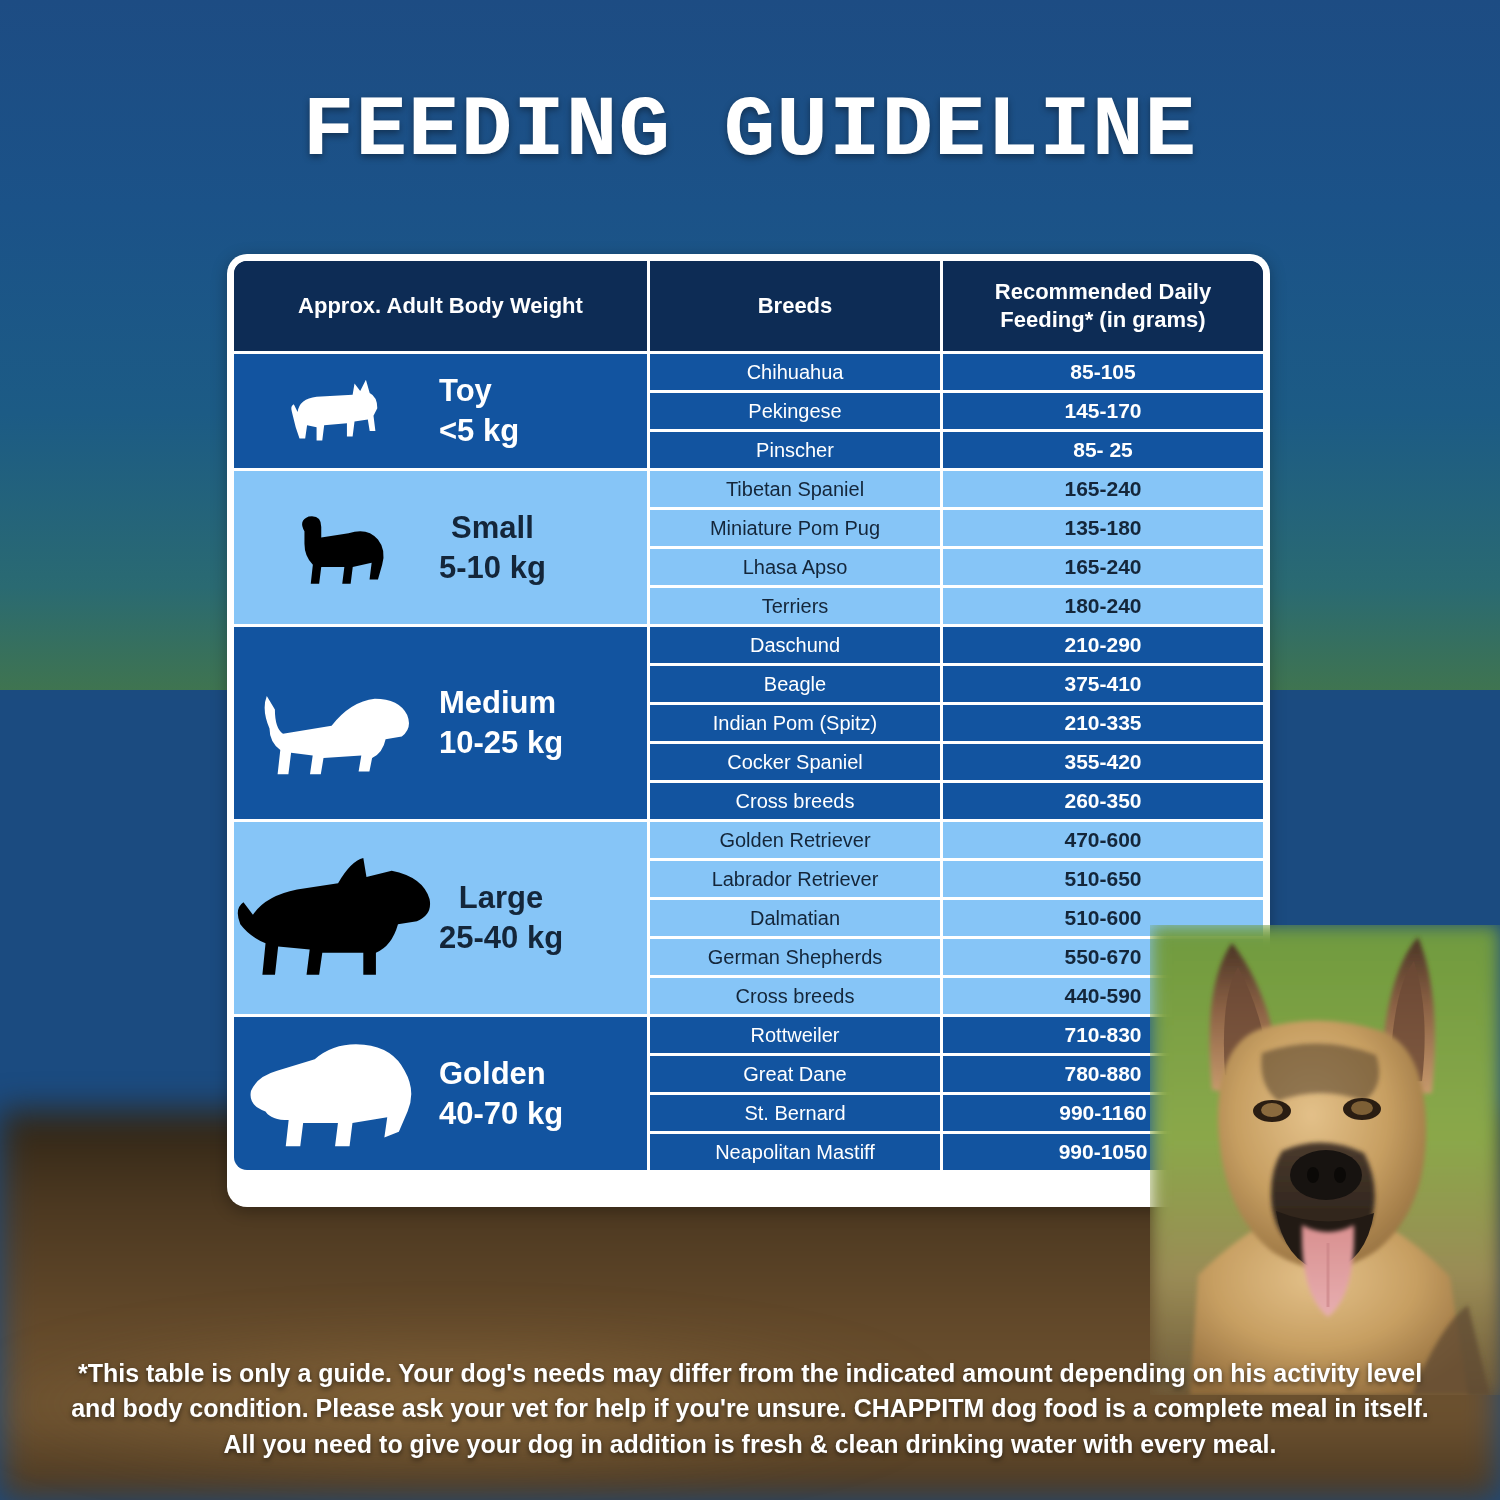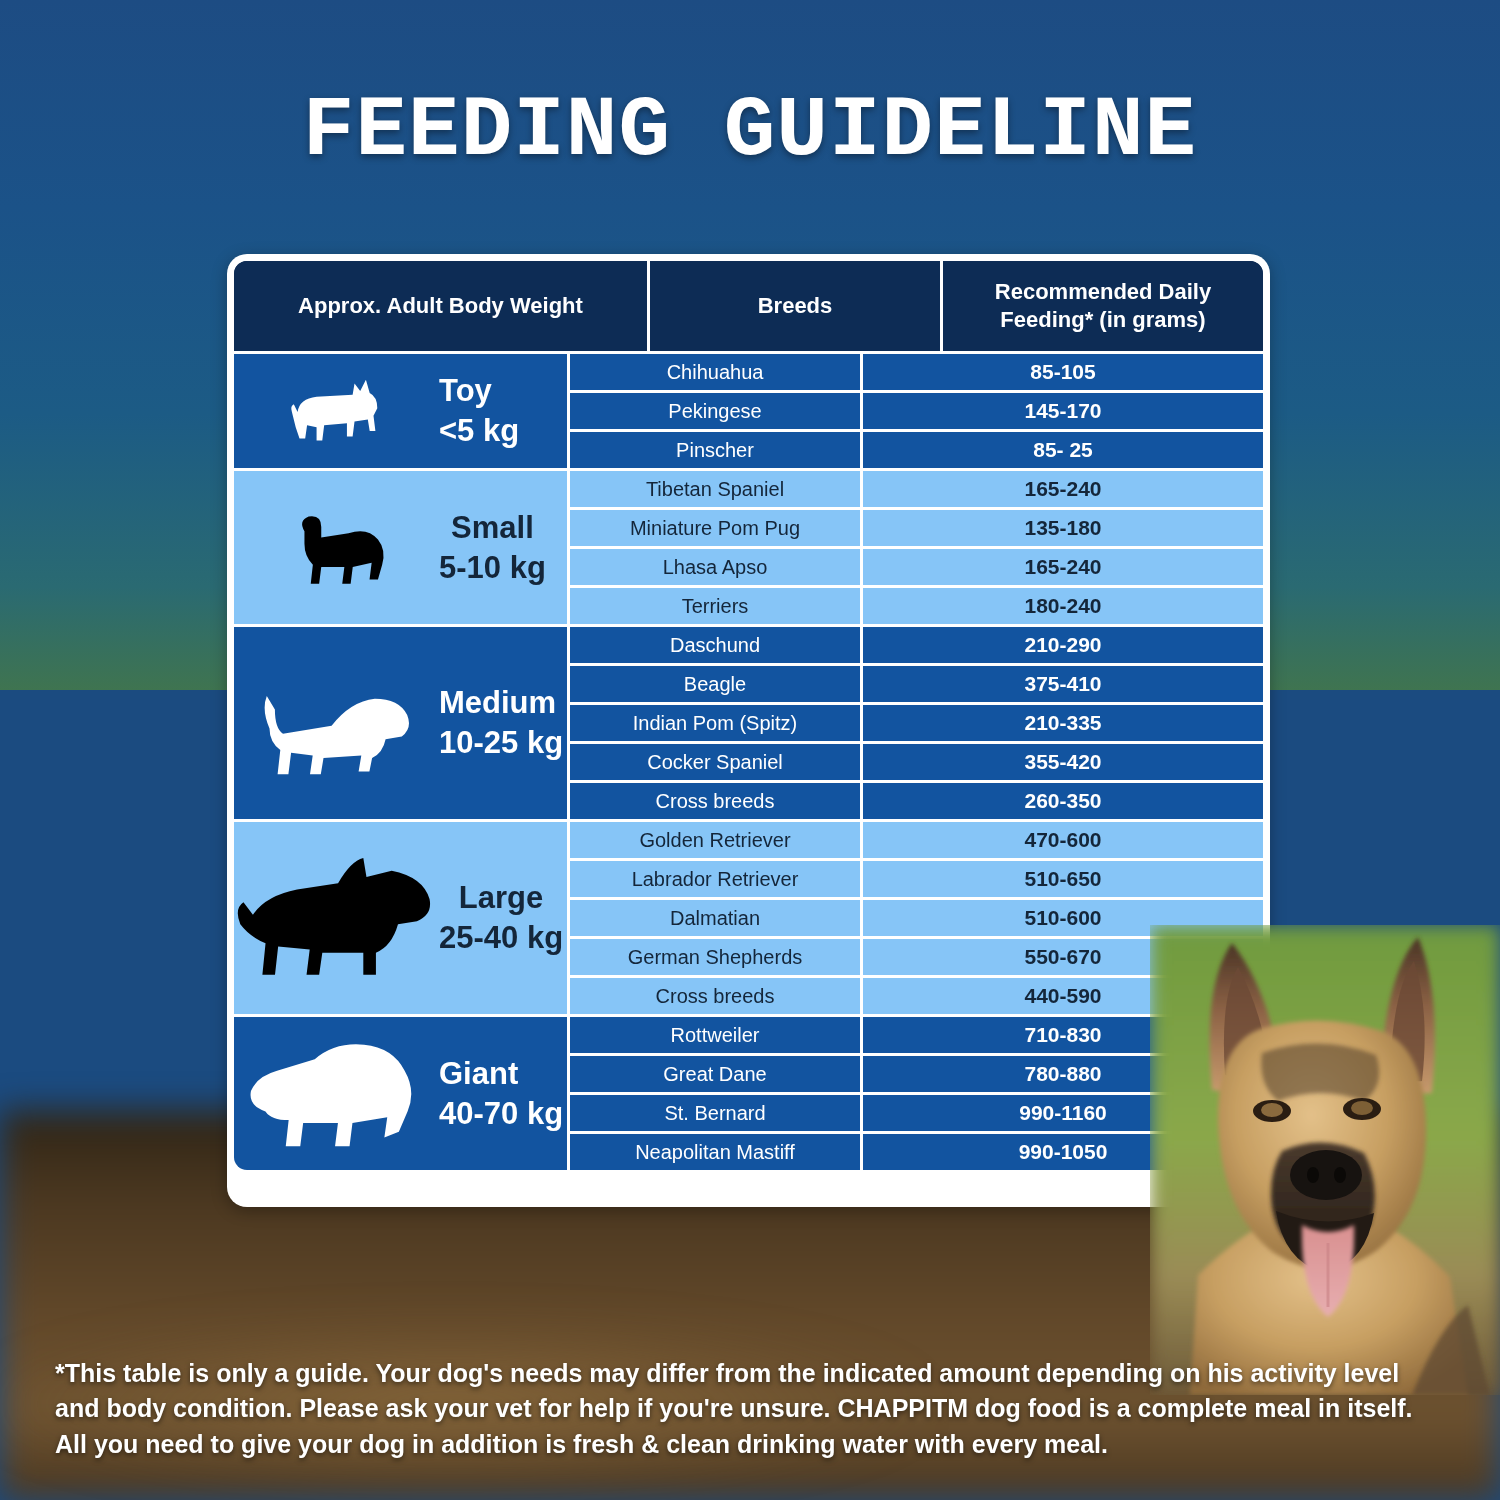--- a/index.html
+++ b/index.html
@@ -79,21 +79,21 @@
     color:#ffffff; font-weight:bold; font-size:22px; text-align:center;
     line-height:1.28;
     background:#0d2c55;
   }
   .th.c1 { width:416px; border-right:3px solid #ffffff; }
   .th.c2 { width:293px; border-right:3px solid #ffffff; }
   .th.c3 { flex:1; }
 
   .grp { display:flex; }
   .grp .left {
-    width:336px; display:flex; align-items:center;
+    width:416px; display:flex; align-items:center;
     border-right:3px solid #ffffff;
     border-top:3px solid #ffffff;
   }
   .grp .right { flex:1; display:flex; flex-direction:column; }
 
   .sil { width:205px; display:flex; align-items:center; justify-content:center; }
   .sil svg { display:block; }
   .szlab { font-size:31px; font-weight:bold; line-height:1.28; }
 
   .brow { display:flex; height:39px; border-top:3px solid #ffffff; }
@@ -118,21 +118,21 @@
   #dog {
     position:absolute; right:0; bottom:105px;
     width:350px; height:470px;
     overflow:hidden;
   }
   #dog svg { position:absolute; left:0; top:0; }
 
   
   #footer {
     position:absolute; left:55px; bottom:38px; width:1390px;
-    text-align:left;
+    text-align:center;
     color:#ffffff;
     font-size:25px;
     font-weight:bold;
     line-height:1.42;
     text-shadow:0 2px 5px rgba(0,0,0,.55);
   }
 </style>
 </head>
 <body>
 
@@ -289,21 +289,21 @@
           </div>
         </div>
         <div class="grp last">
           <div class="left dark">
             <div class="sil">
               <svg width="183" height="116" viewBox="0 0 126 80">
                 <path d="M14 52 Q2 48 4 38 Q8 28 22 24 L48 16 Q62 4 82 6 Q102 8 110 24 Q118 38 112 52 L106 66 L96 70 L98 56 L74 60 L72 76 L62 76 L64 60 L40 60 L38 76 L28 76 L30 58 Q18 58 14 52 Z" fill="#ffffff"></path>
               </svg>
             </div>
             <div class="szlab">
-              <div>Giant</div>
+              <div>Golden</div>
               <div>40-70 kg</div>
             </div>
           </div>
           <div class="right">
             <div class="brow">
               <div class="bname dark">Rottweiler</div>
               <div class="bamt dark">710-830</div>
             </div>
             <div class="brow">
               <div class="bname dark">Great Dane</div>

